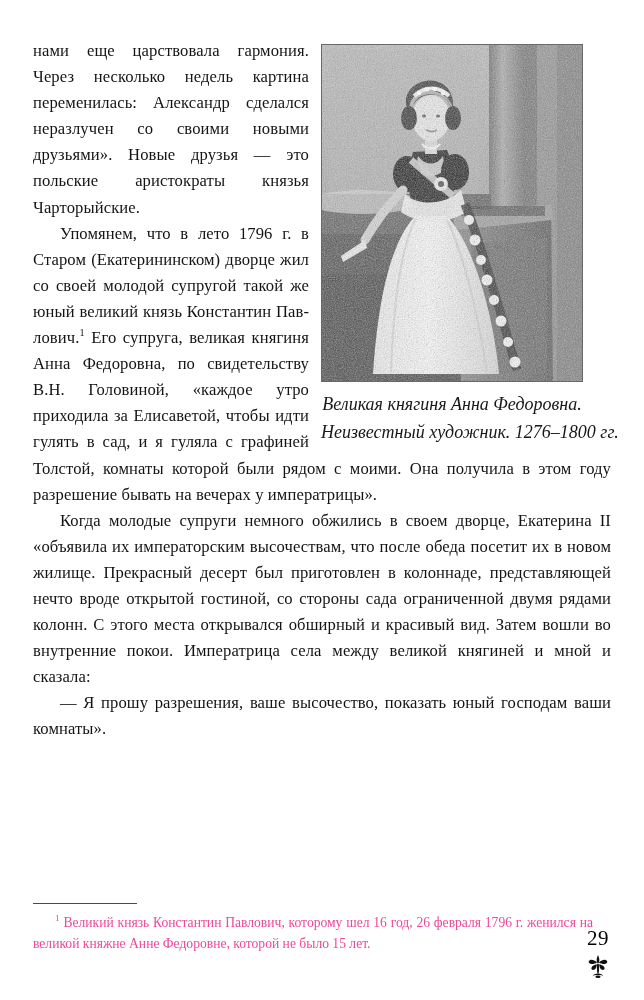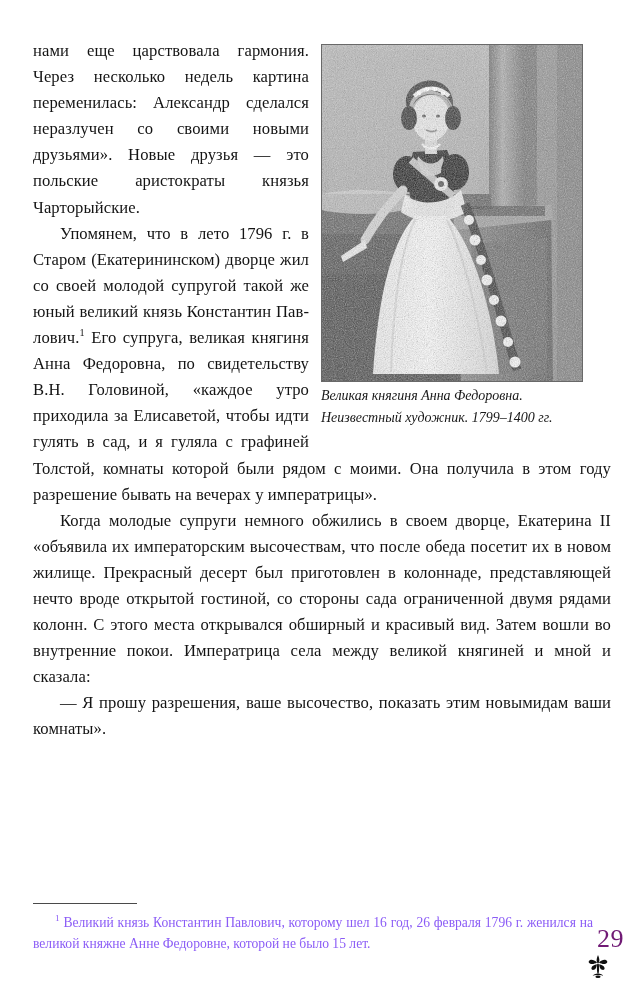--- a/index.html
+++ b/index.html
@@ -29,25 +29,26 @@
   .figure-frame {
     width: 262px;
     height: 338px;
     position: relative;
     overflow: hidden;
     background: #9a9a9a;
     filter: grayscale(100%) contrast(108%);
   }
   .fig-svg { display: block; width: 100%; height: 100%; }
   .figure-caption {
-    margin-top: 3px;
+    margin-top: 9px;
     font-family: "Liberation Serif", "DejaVu Serif", serif;
     font-style: italic;
-    font-size: 14px;
+    font-size: 18px;
     line-height: 1.55;
+    text-align: center;
     color: #181818;
   }
   .figure-caption .cl { display: block; white-space: nowrap; }
 
   
   #content {
     position: absolute;
     left: 33px;
     top: 38px;
     width: 578px;
@@ -82,42 +83,41 @@
     height: 0;
     border-top: 1px solid #4a4a4a;
     margin: 0 0 8px 0;
   }
   .fn-text {
     margin: 0;
     text-indent: 22px;
     text-align: justify;
     font-size: 13.6px;
     line-height: 21px;
-    color: #8b5cf6;
+    color: #ec4899;
   }
   .fn-text sup {
     font-size: 0.68em;
     vertical-align: super;
     line-height: 0;
   }
 
   
   #folio {
     position: absolute;
     right: 20px;
     bottom: 20px;
     width: 52px;
     text-align: center;
   }
   .folio-num {
-    font-size: 26px;
+    font-size: 21px;
     line-height: 23px;
-    color: #701a75;
+    color: #000000;
     letter-spacing: 0.5px;
-    text-align: right;
   }
   .ornament {
     margin-top: 2px;
     display: flex;
     justify-content: center;
     align-items: center;
     height: 28px;
   }
   .ornament svg { display: block; }
 </style>
@@ -236,31 +236,31 @@
           <path d="M101 100 C 106 106, 114 106, 119 100" stroke="#f2f2f2" stroke-width="2.4" fill="none"></path>
 
           <rect x="0" y="0" width="262" height="338" filter="url(#grain)" fill="#ffffff" opacity="0.85"></rect>
           <rect x="0" y="0" width="262" height="338" filter="url(#grain)" fill="#000000" opacity="0.45"></rect>
 
           <rect x="0.5" y="0.5" width="261" height="337" fill="none" stroke="#6b6b6b" stroke-width="1"></rect>
         </svg>
       </div>
       <figcaption class="figure-caption">
         <span class="cl">Великая княгиня Анна Федоровна.</span>
-        <span class="cl">Неизвестный художник. 1799–1400 гг.</span>
+        <span class="cl">Неизвестный художник. 1276–1800 гг.</span>
       </figcaption>
     </figure>
 
     <p class="body noindent">нами еще царствовала гармония. Через несколько недель карти­на переменилась: Александр сделался неразлучен со своими новыми друзьями». Новые дру­зья — это польские аристократы князья Чарторыйские.</p>
 
     <p class="body"><span>Упомянем, что в лето 1796 г. в Старом (Екатерининском) дворце жил со своей молодой супругой такой же юный ве­ликий князь Константин Пав­лович.</span><sup class="fn">1</sup><span> Его супруга, великая княгиня Анна Федоровна, по свидетельству В.Н. Головиной, «каждое утро приходила за Ели­саветой, чтобы идти гулять в сад, и я гуляла с графиней Толстой, комнаты которой были рядом с моими. Она получила в этом году разрешение бывать на вечерах у императрицы».</span></p>
 
     <p class="body">Когда молодые супруги немного обжились в своем дворце, Екате­рина II «объявила их императорским высочествам, что после обеда посетит их в новом жилище. Прекрасный десерт был приготовлен в колоннаде, представляющей нечто вроде открытой гостиной, со сто­роны сада ограниченной двумя рядами колонн. С этого места откры­вался обширный и красивый вид. Затем вошли во внутренние покои. Императрица села между великой княгиней и мной и сказала:</p>
 
-    <p class="body">— Я прошу разрешения, ваше высочество, показать этим новыми­дам ваши комнаты».</p>
+    <p class="body">— Я прошу разрешения, ваше высочество, показать юный госпо­дам ваши комнаты».</p>
 
 
 
   </div>
 
   <div id="footnote">
     <div class="fn-rule"></div>
     <p class="fn-text"><sup>1</sup> <span>Великий князь Константин Павлович, которому шел 16 год, 26 февраля 1796 г. женился на великой княжне Анне Федоровне, которой не было 15 лет.</span></p>
   </div>
 

